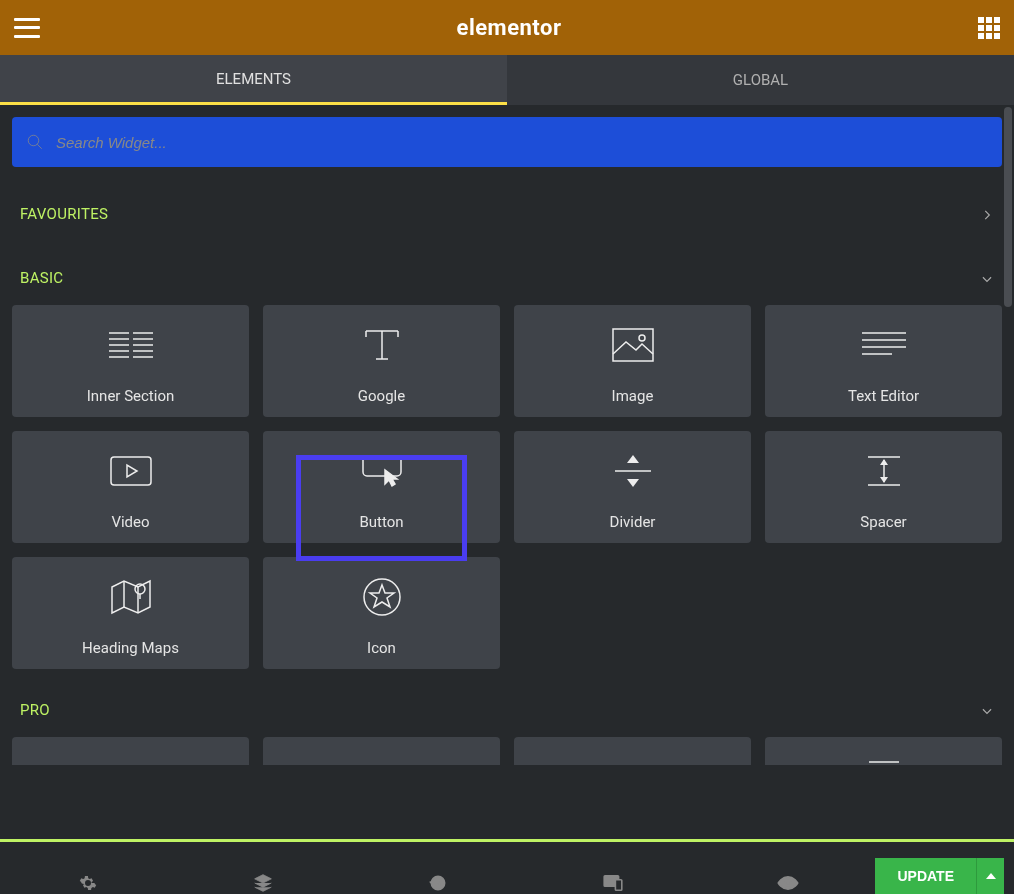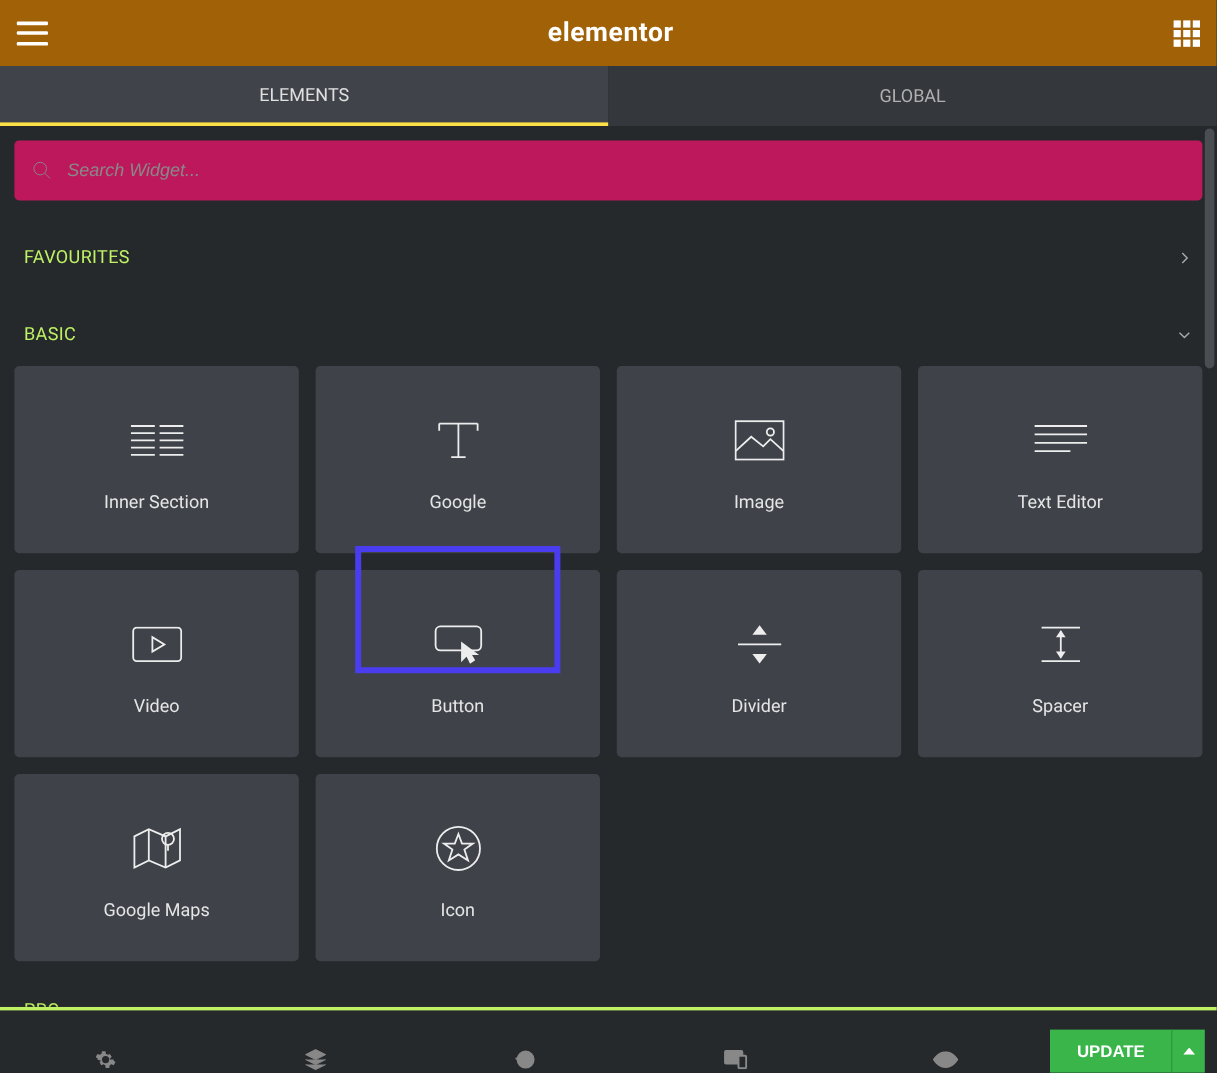--- a/index.html
+++ b/index.html
@@ -13,32 +13,32 @@
   .apps-grid span { background: #fff; }
   
   .tabs { height: 50px; display: flex; }
   .tab { flex: 1; display: flex; align-items: center; justify-content: center; font-size: 15px; color: #b0b0b0; background: #2d3034; cursor: pointer; }
   .tab.active { color: #e0e0e0; background: #404349; border-bottom: 3px solid #fde047; }
   .tab.inactive { background: #34373c; }
   
   .content { height: calc(894px - 55px - 50px - 55px); padding: 12px; overflow-y: hidden; position: relative; background: #26292c; }
   .scroll-indicator { position: absolute; right: 2px; top: 2px; width: 8px; height: 200px; background: #4a4d52; border-radius: 4px; }
   
-  .search-wrap { background: #be185d; height: 50px; border-radius: 4px; display: flex; align-items: center; padding: 0 14px; margin-bottom: 20px; }
+  .search-wrap { background: #1d4ed8; height: 50px; border-radius: 4px; display: flex; align-items: center; padding: 0 14px; margin-bottom: 20px; }
   .search-wrap svg { width: 18px; height: 18px; stroke: #888; fill: none; margin-right: 12px; }
   .search-input { flex: 1; background: transparent; border: none; outline: none; color: #ccc; font-size: 15px; font-style: italic; }
   .search-input::placeholder { color: #888; font-style: italic; }
   
   .section-header { display: flex; align-items: center; justify-content: space-between; padding: 18px 8px; cursor: pointer; }
   .section-title { font-size: 15px; color: #bef264; letter-spacing: 0.3px; }
   .chevron { width: 14px; height: 14px; }
   .chevron svg { stroke: #aaa; stroke-width: 2; fill: none; }
   
   .widget-grid { display: grid; grid-template-columns: repeat(4, 1fr); gap: 14px; padding: 0 0 14px 0; }
-  .widget-card { background: #3f4349; height: 156px; border-radius: 4px; display: flex; flex-direction: column; align-items: center; justify-content: center; cursor: grab; }
+  .widget-card { background: #3f4349; height: 112px; border-radius: 4px; display: flex; flex-direction: column; align-items: center; justify-content: center; cursor: grab; }
   .widget-card .icon-box { height: 56px; display: flex; align-items: center; justify-content: center; }
   .widget-card .icon-box svg { stroke: #ededed; fill: none; stroke-width: 1.5; }
   .widget-label { font-size: 15px; color: #e5e5e5; margin-top: 14px; }
   
   .highlight-frame { position: absolute; border: 5px solid #4a3df0; pointer-events: none; }
   
   .pro-row { display: grid; grid-template-columns: repeat(4, 1fr); gap: 14px; }
   .pro-card { background: #3f4349; height: 28px; border-radius: 4px 4px 0 0; display:flex; align-items:flex-end; justify-content:center; }
   
   .footer { height: 55px; background: #26292c; display: flex; align-items: flex-end; border-top: 3px solid #bef264; }
@@ -208,21 +208,21 @@
     <div class="widget-card">
       <div class="icon-box">
         <svg width="42" height="40" viewBox="0 0 42 40">
             <path d="M2 10 L14 4 L28 10 L40 4 L40 30 L28 36 L14 30 L2 36 Z"></path>
             <line x1="14" y1="4" x2="14" y2="30"></line>
             <line x1="28" y1="10" x2="28" y2="36"></line>
             <circle cx="30" cy="12" r="5"></circle>
             <path d="M30 17 L30 22"></path>
           </svg>
       </div>
-      <div class="widget-label">Google Maps</div>
+      <div class="widget-label">Heading Maps</div>
     </div>
 
     <div class="widget-card">
       <div class="icon-box">
         <svg width="40" height="40" viewBox="0 0 40 40">
             <circle cx="20" cy="20" r="18"></circle>
             <polygon points="20,8 23,16 32,16 25,21 28,30 20,25 12,30 15,21 8,16 17,16"></polygon>
           </svg>
       </div>
       <div class="widget-label">Icon</div>

